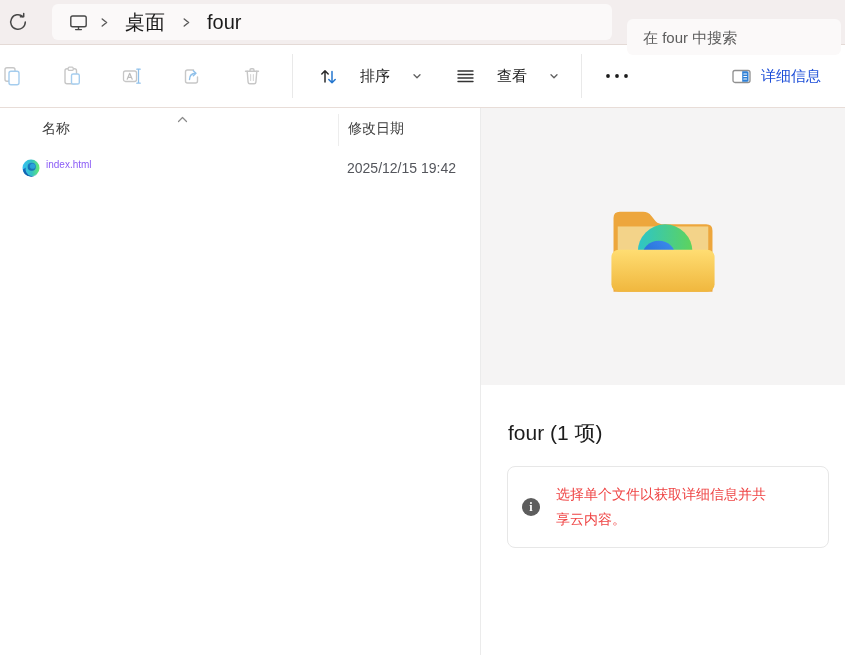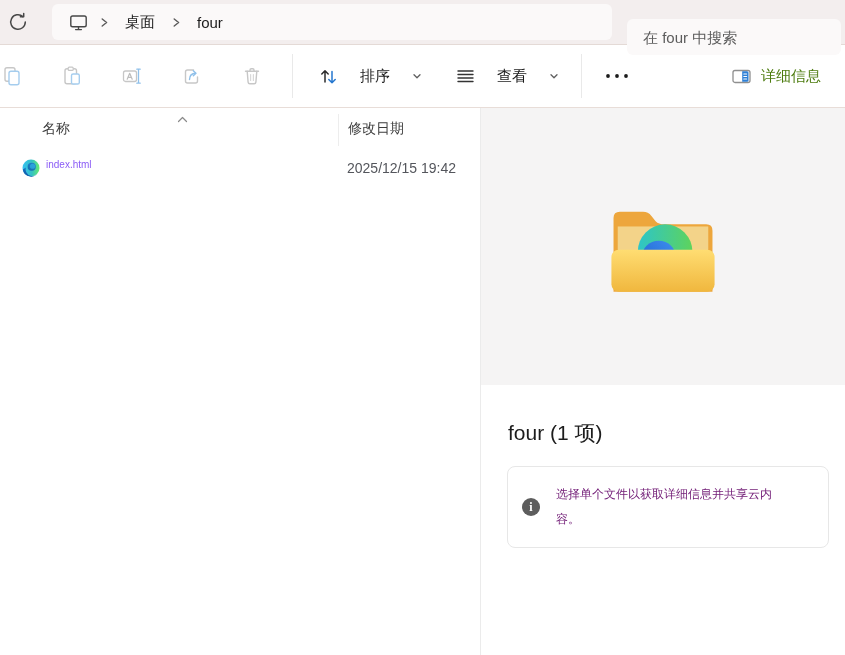--- a/index.html
+++ b/index.html
@@ -6,41 +6,41 @@
   html,body { width:845px; height:655px; overflow:hidden; background:#fff;
     font-family:"Liberation Sans","DejaVu Sans",sans-serif; color:#1b1b1b; }
 
   
   .topbar { position:relative; height:45px; background:#f3eeee; border-bottom:1px solid #e4dad6; }
   .nav-refresh { position:absolute; left:5px; top:9px; width:26px; height:26px; border:none;
     background:transparent; border-radius:5px; display:flex; align-items:center; justify-content:center; cursor:pointer; }
   .addressbar { position:absolute; left:52px; top:4px; width:560px; height:36px; background:#fbf9f9;
     border-radius:6px; display:flex; align-items:center; padding:0 10px 0 16px; }
   .crumb-sep { display:flex; align-items:center; margin:0 9px; }
-  .crumb { font-size:15px; color:#1b1b1b; padding:3px 6px; border-radius:4px; cursor:pointer; white-space:nowrap; }
+  .crumb { font-size:20px; color:#1b1b1b; padding:3px 6px; border-radius:4px; cursor:pointer; white-space:nowrap; }
   .searchbox { position:absolute; left:627px; top:19px; width:214px; height:36px; background:#fbf9f9;
     border-radius:6px; display:flex; align-items:center; }
   .searchbox input { flex:1; height:100%; border:none; outline:none; background:transparent;
     font-size:15px; color:#3c3c3c; padding:0 6px 0 16px; font-family:inherit; }
   .searchbox input::placeholder { color:#5c5c5c; opacity:1; }
 
   
   .toolbar { height:63px; background:#fff; border-bottom:1px solid #e8ddd8;
     display:flex; align-items:center; padding-right:14px; }
   .file-ops { display:flex; align-items:center; margin-left:-8px; }
   .tool-btn { width:40px; height:40px; border:none; background:transparent; border-radius:5px;
     display:flex; align-items:center; justify-content:center; margin-right:20px; cursor:default; }
   .v-div { width:1px; height:44px; background:#e9e9e9; margin-right:14px; }
   .dd-btn { display:flex; align-items:center; gap:21px; border:none; background:transparent;
     border-radius:5px; padding:9px 11px; font-size:15px; color:#1b1b1b; cursor:pointer;
     font-family:inherit; margin-right:10px; }
   .more-btn { width:42px; height:40px; border:none; background:transparent; border-radius:5px;
     display:flex; align-items:center; justify-content:center; cursor:pointer; margin-right:6px; }
   .details-btn { margin-left:auto; display:flex; align-items:center; gap:9px; border:none;
-    background:transparent; border-radius:5px; padding:8px 10px; font-size:15px; color:#4d7c0f;
+    background:transparent; border-radius:5px; padding:8px 10px; font-size:15px; color:#1d4ed8;
     cursor:pointer; font-family:inherit; }
 
   
   .content { display:flex; height:547px; }
   .filelist { width:481px; border-right:1px solid #ebebeb; background:#fff; position:relative; }
   .list-header { position:relative; height:42px; }
   .col-name { position:absolute; left:42px; top:12px; font-size:14px; color:#3d3d3d; cursor:pointer; }
   .sort-caret { position:absolute; left:176px; top:2px; }
   .col-div { position:absolute; left:338px; top:6px; width:1px; height:32px; background:#ededed; }
   .col-date { position:absolute; left:348px; top:12px; font-size:14px; color:#3d3d3d; cursor:pointer; }
@@ -51,21 +51,21 @@
 
   
   .pane { flex:1; background:#fff; }
   .preview { height:277px; background:#f5f4f4; display:flex; align-items:center; justify-content:center; }
   .pane-title { margin:34px 0 10px 27px; font-size:21px; color:#1d1d1d; }
   .info-card { margin:19px 16px 0 26px; border:1px solid #e7e7e7; border-radius:8px;
     padding:15px 14px; display:flex; align-items:center; gap:16px; background:#fff; }
   .info-circle { flex:0 0 18px; width:18px; height:18px; border-radius:50%; background:#5d5d5d;
     color:#fff; display:flex; align-items:center; justify-content:center;
     font-size:12px; font-weight:bold; font-family:"Liberation Serif","DejaVu Serif",serif; }
-  .info-text { width:220px; font-size:12px; line-height:25px; color:#701a75; }
+  .info-text { width:220px; font-size:14px; line-height:25px; color:#ef4444; }
 </style>
 </head>
 <body>
 
 <div class="topbar">
   <button class="nav-refresh">
     <span style="display:flex">
       <svg width="22" height="22" viewBox="0 0 22 22">
         <path d="M18.3,11 a7.3,7.3 0 1 1 -2.4,-5.4" fill="none" stroke="#474747" stroke-width="1.5" stroke-linecap="round"></path>
         <polyline points="13.4,5.7 16.7,5.7 16.7,2.4" fill="none" stroke="#474747" stroke-width="1.5" stroke-linecap="round" stroke-linejoin="round"></polyline>

